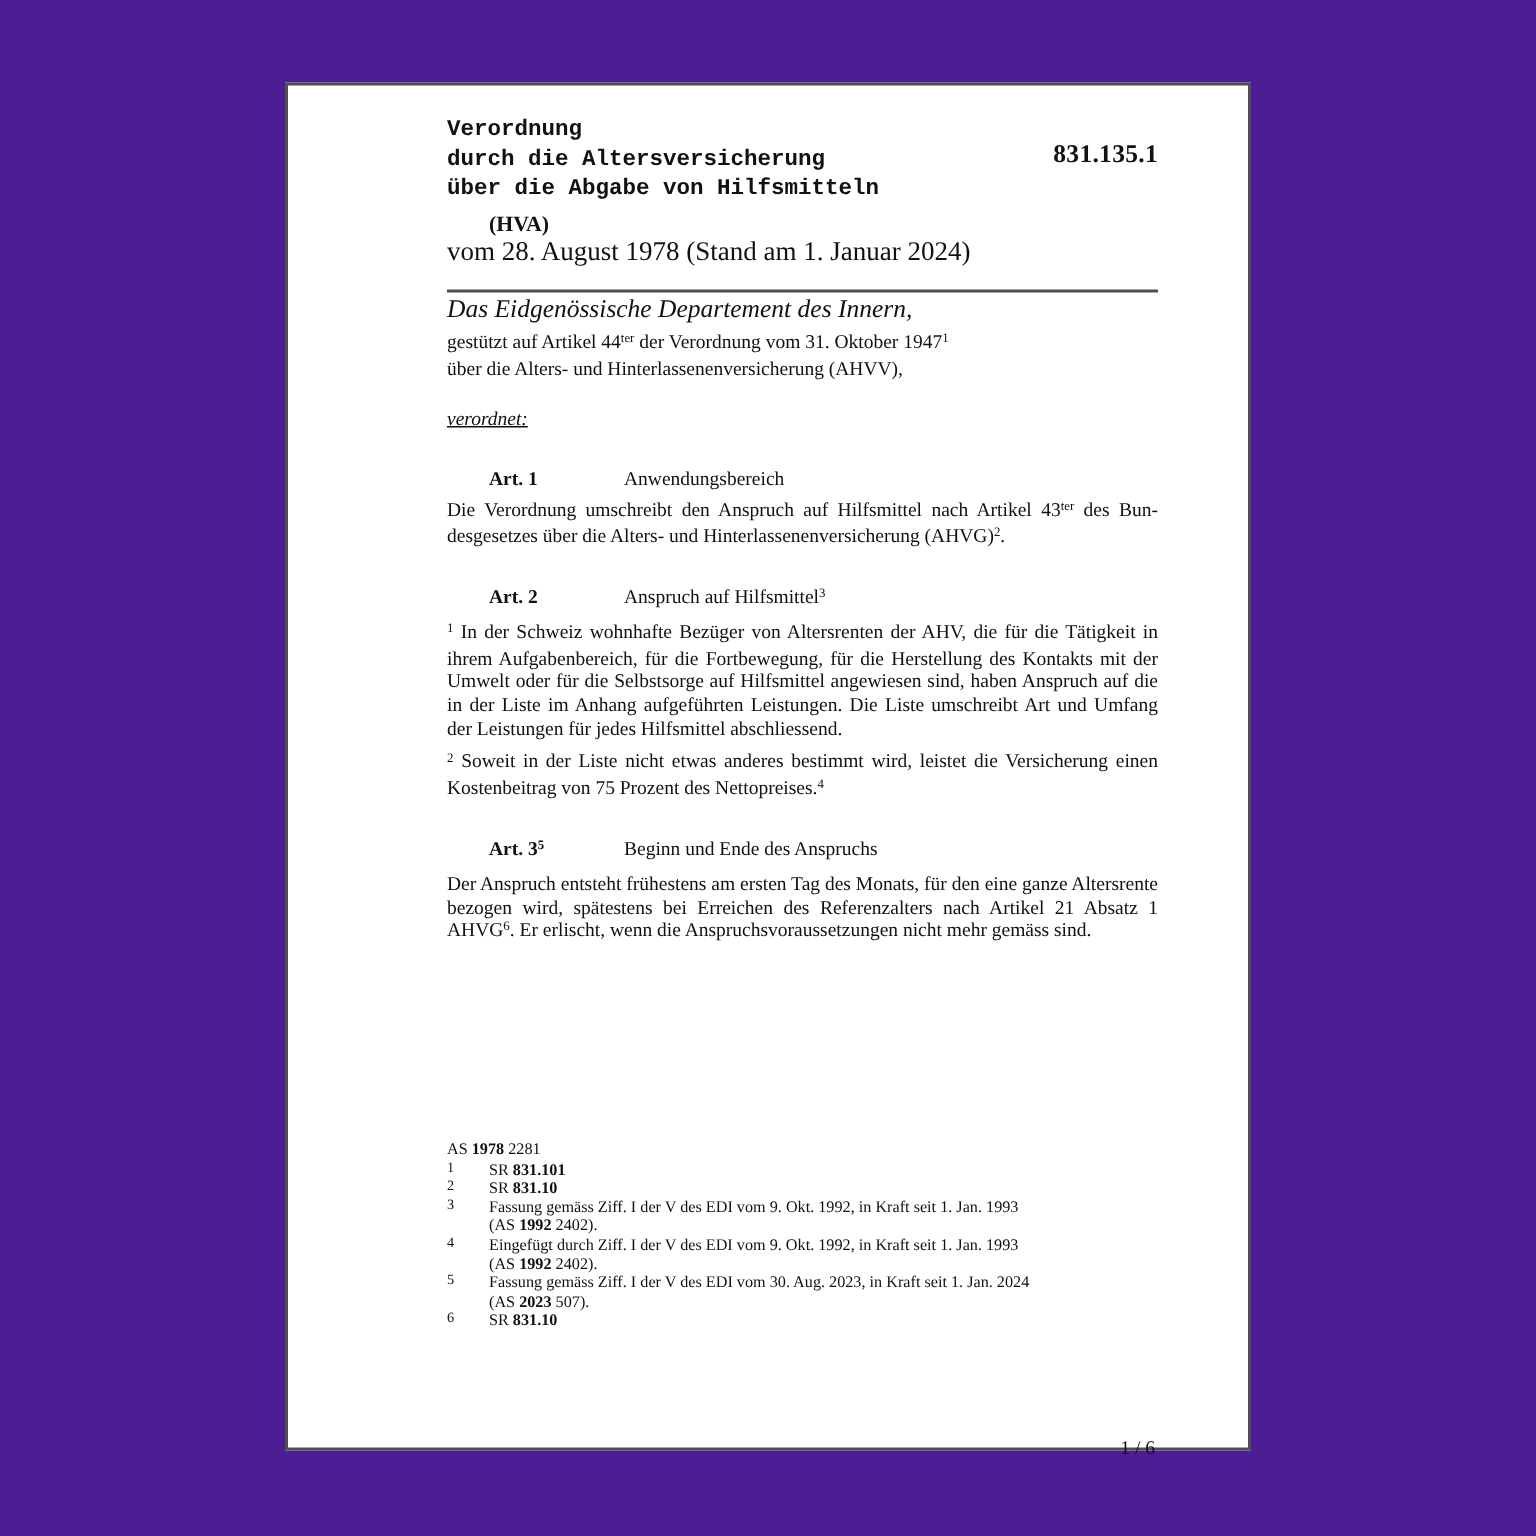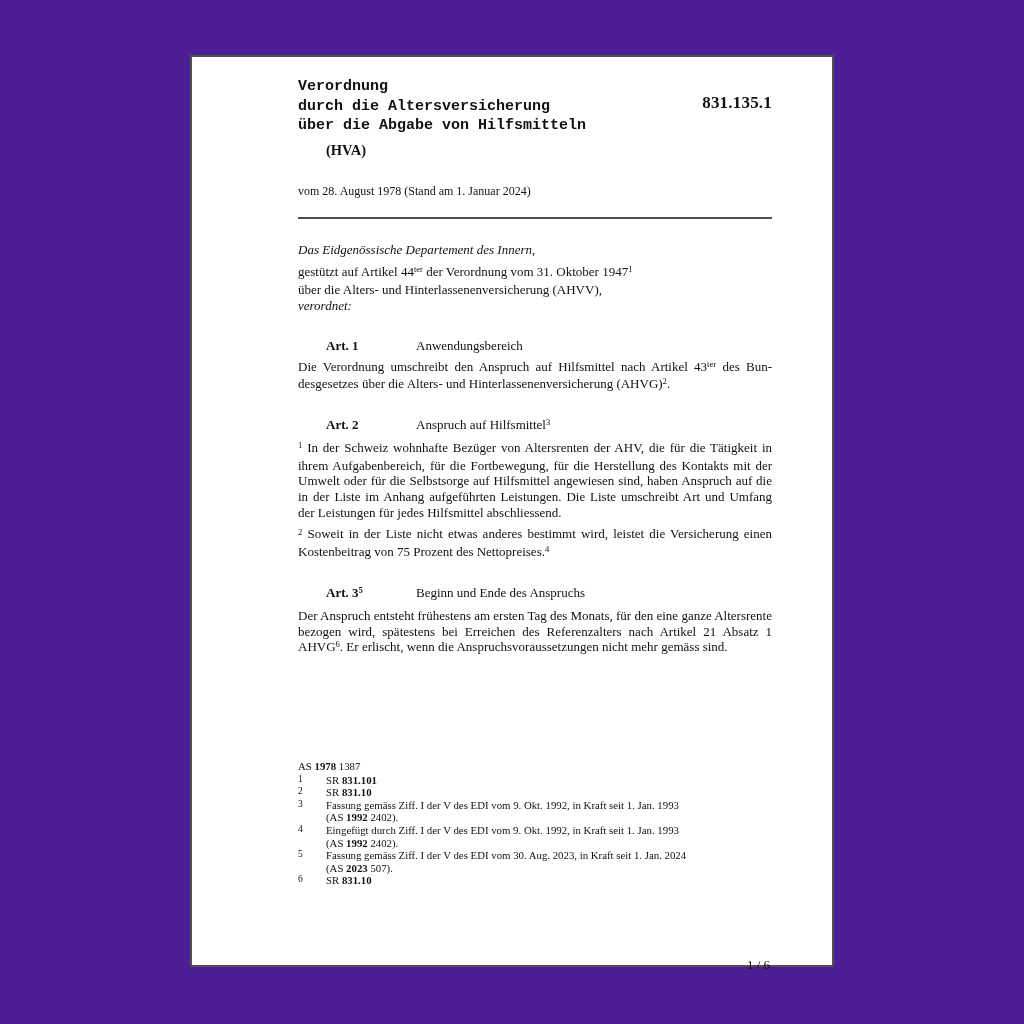--- a/index.html
+++ b/index.html
@@ -5,25 +5,25 @@
   * { margin:0; padding:0; box-sizing:border-box; }
   html,body { width:1024px; height:1024px; background:#ffffff;
     font-family:"Liberation Serif","DejaVu Serif",serif; color:#111; }
   .canvas { position:relative; width:1024px; height:1024px; background:#4c1d95; overflow:hidden; }
   .sheet { position:absolute; left:190px; top:55px; width:644px; height:912px;
     background:#fff; border:2px solid #4f4f4f; }
   .main { position:absolute; left:106px; right:60px; top:0; }
   .doc-number { position:absolute; top:36px; right:0; font-size:17px; font-weight:bold; letter-spacing:0.2px; }
   .title { margin-top:20px; font-size:15px; font-weight:bold; line-height:19.5px;font-family:Liberation Mono, monospace; }
   .hva { margin-top:6px; font-size:14.5px; font-weight:bold; line-height:17px;margin-left:28px; }
-  .date-line { margin-top:24px; font-size:12px; line-height:16px; }
+  .date-line { font-size:18px; line-height:16px; }
   .rule { margin-top:18px; height:2px; background:#4f4f4f; }
-  .authority { margin-top:23px; font-size:13px; line-height:16.5px; }
+  .authority { margin-top:3px; font-size:17px; line-height:16.5px; }
   .basis { margin-top:6px; font-size:13px; line-height:15.5px; }
-  .decree { margin-top:1px; font-size:13px; line-height:16.5px; }
+  .decree { margin-top:18px; font-size:13px; line-height:16.5px;text-decoration:underline; }
   .article { margin-top:22px; }
   .art-heading { display:flex; font-size:13px; line-height:17px; }
   .art-label { width:90px; flex:0 0 90px; font-weight:bold;margin-left:28px; }
   .art-title { flex:1; }
   .para { margin-top:5px; font-size:13px; line-height:15.7px; text-align:justify;
     hyphens:manual; -webkit-hyphens:manual; }
   .para + .para { margin-top:6px; }
   .rt-b { font-weight:bold; }
   .rt-i { font-style:italic; }
   .rt-sup { font-size:0.66em; position:relative; top:-0.45em; }
@@ -80,21 +80,21 @@
       <div class="article">
         <div class="art-heading">
           <span class="art-label"><span>Art. 3</span><span class="rt-sup">5</span></span>
           <span class="art-title"><span>Beginn und Ende des Anspruchs</span></span>
         </div>
         <div class="para"><span>Der Anspruch entsteht frühestens am ersten Tag des Monats, für den eine ganze Altersrente bezogen wird, spätestens bei Erreichen des Referenzalters nach Artikel 21 Absatz 1 AHVG</span><span class="rt-sup">6</span><span>. Er erlischt, wenn die Anspruchsvoraussetzungen nicht mehr gemäss sind.</span></div>
       </div>
     </div>
 
     <div class="footnotes">
-      <div class="fn-as"><span>AS </span><span class="rt-b">1978</span><span> 1387</span></div>
+      <div class="fn-as"><span>AS </span><span class="rt-b">1978</span><span> 2281</span></div>
       <div class="fn-row">
         <span class="fn-num">1</span>
         <span class="fn-text"><span>SR </span><span class="rt-b">831.101</span></span>
       </div>
       <div class="fn-row">
         <span class="fn-num">2</span>
         <span class="fn-text"><span>SR </span><span class="rt-b">831.10</span></span>
       </div>
       <div class="fn-row">
         <span class="fn-num">3</span>

